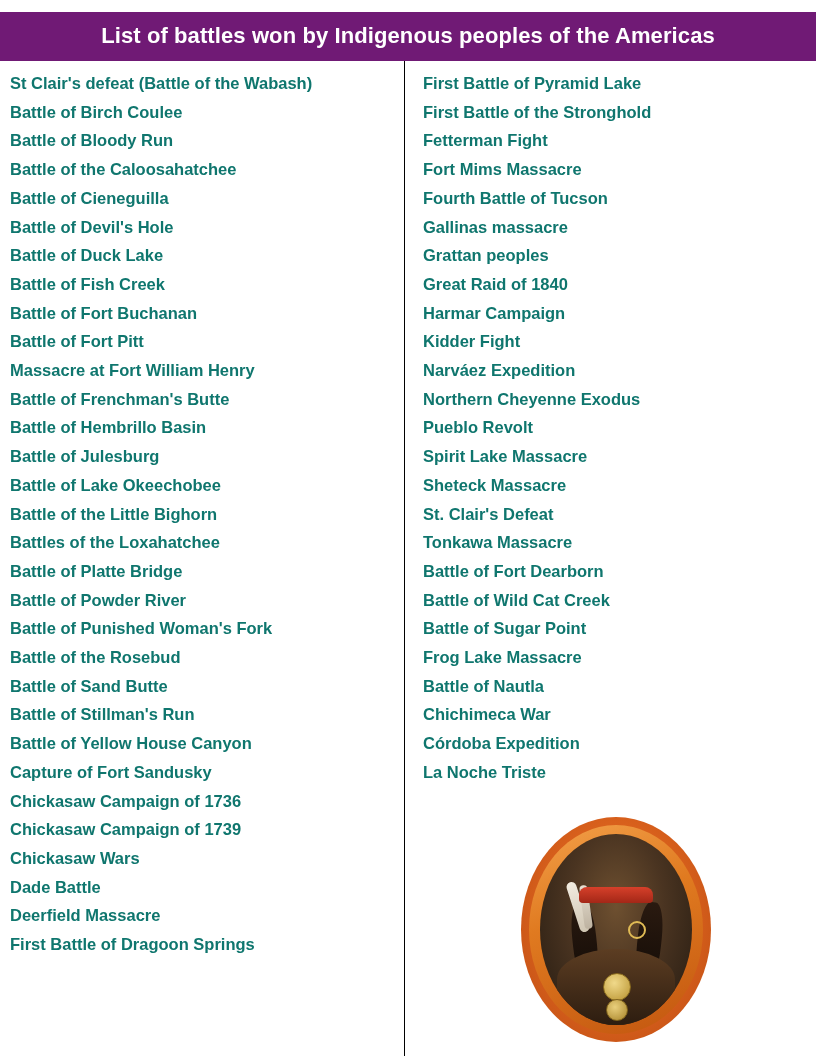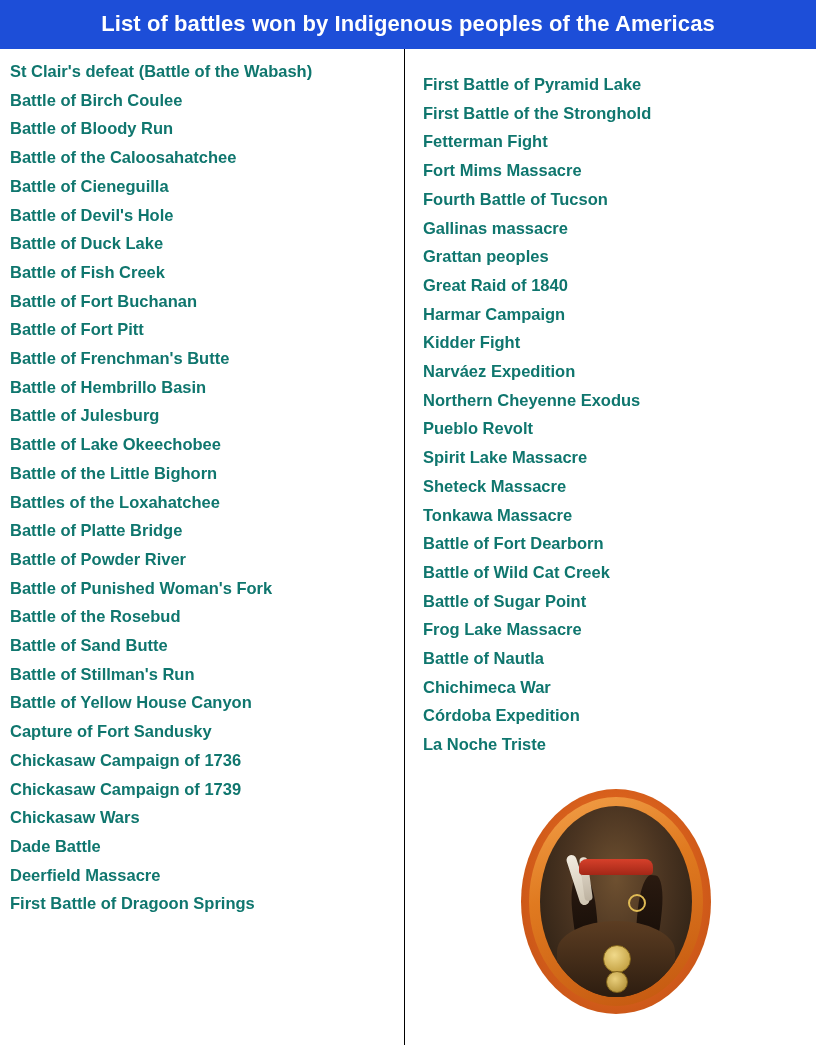--- a/index.html
+++ b/index.html
@@ -13,28 +13,29 @@
     font-family: "Liberation Sans", sans-serif;
     overflow: hidden;
   }
   .page {
     position: relative;
     width: 816px;
     height: 1056px;
     box-sizing: border-box;
   }
   .title-bar {
-    background: #1d4ed8;
+    background: #701a75;
     color: #ffffff;
     text-align: center;
     font-weight: bold;
     font-size: 22px;
     line-height: 1;
     padding: 13px 8px 14px 8px;
     letter-spacing: 0.1px;
+    margin-top: 12px;
   }
   .columns {
     display: flex;
     flex-direction: row;
     align-items: stretch;
     padding-top: 8px;
     height: 996px;
     box-sizing: border-box;
   }
   .col {
@@ -48,21 +49,20 @@
   .col-divider {
     width: 1px;
     background: #000000;
     margin-top: -8px;
     margin-bottom: 0;
   }
   .col-right {
     width: 411px;
     padding-left: 18px;
     padding-right: 8px;
-    margin-top: 13px;
   }
   .entry {
     font-size: 16.5px;
     font-weight: bold;
     color: #0f766e;
     line-height: 28.7px;
     white-space: nowrap;
   }
   .portrait-wrap {
     margin-top: 30px;
@@ -200,20 +200,21 @@
       <div class="entry">St Clair's defeat (Battle of the Wabash)</div>
       <div class="entry">Battle of Birch Coulee</div>
       <div class="entry">Battle of Bloody Run</div>
       <div class="entry">Battle of the Caloosahatchee</div>
       <div class="entry">Battle of Cieneguilla</div>
       <div class="entry">Battle of Devil's Hole</div>
       <div class="entry">Battle of Duck Lake</div>
       <div class="entry">Battle of Fish Creek</div>
       <div class="entry">Battle of Fort Buchanan</div>
       <div class="entry">Battle of Fort Pitt</div>
+      <div class="entry">Massacre at Fort William Henry</div>
       <div class="entry">Battle of Frenchman's Butte</div>
       <div class="entry">Battle of Hembrillo Basin</div>
       <div class="entry">Battle of Julesburg</div>
       <div class="entry">Battle of Lake Okeechobee</div>
       <div class="entry">Battle of the Little Bighorn</div>
       <div class="entry">Battles of the Loxahatchee</div>
       <div class="entry">Battle of Platte Bridge</div>
       <div class="entry">Battle of Powder River</div>
       <div class="entry">Battle of Punished Woman's Fork</div>
       <div class="entry">Battle of the Rosebud</div>
@@ -240,20 +241,21 @@
       <div class="entry">Gallinas massacre</div>
       <div class="entry">Grattan peoples</div>
       <div class="entry">Great Raid of 1840</div>
       <div class="entry">Harmar Campaign</div>
       <div class="entry">Kidder Fight</div>
       <div class="entry">Narváez Expedition</div>
       <div class="entry">Northern Cheyenne Exodus</div>
       <div class="entry">Pueblo Revolt</div>
       <div class="entry">Spirit Lake Massacre</div>
       <div class="entry">Sheteck Massacre</div>
+      <div class="entry">St. Clair's Defeat</div>
       <div class="entry">Tonkawa Massacre</div>
       <div class="entry">Battle of Fort Dearborn</div>
       <div class="entry">Battle of Wild Cat Creek</div>
       <div class="entry">Battle of Sugar Point</div>
       <div class="entry">Frog Lake Massacre</div>
       <div class="entry">Battle of Nautla</div>
       <div class="entry">Chichimeca War</div>
       <div class="entry">Córdoba Expedition</div>
       <div class="entry">La Noche Triste</div>
 

